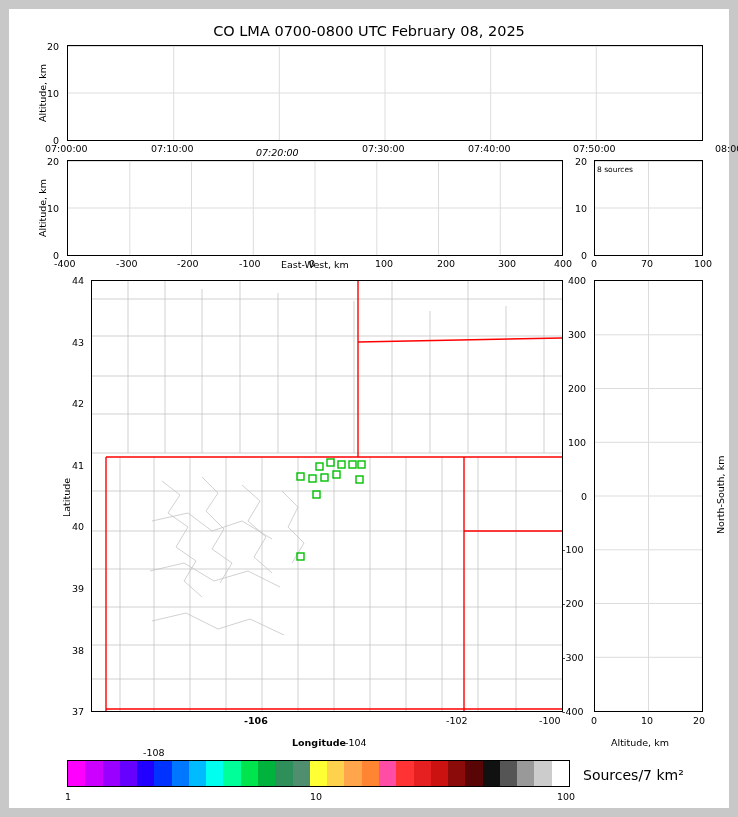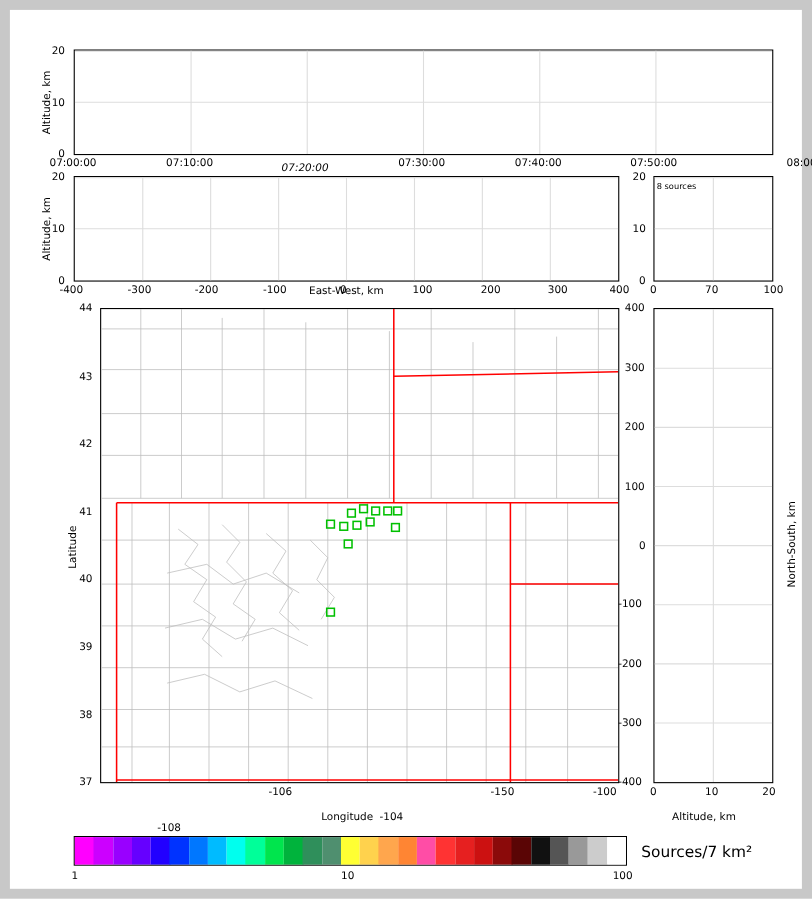--- a/index.html
+++ b/index.html
@@ -35,20 +35,21 @@
   .cbar-seg{position:absolute;top:0;bottom:0;}
   .cbar-wrap{position:absolute;border:1px solid #000000;box-sizing:border-box;background:#fff;}
   .cbar-label{position:absolute;font-size:14px;color:#000000;white-space:nowrap;}
   .cbar-tick{position:absolute;font-size:9.5px;color:#000;white-space:nowrap;}
 </style>
 </head>
 <body>
 
 <div id="page">
 
+  <div class="title" style="left:0px;top:14px;width:720px;">CO LMA 0700-0800 UTC February 08, 2025</div>
 
   <div class="axis-box" style="left:58px;top:36px;width:636px;height:96px;">
     <svg width="634" height="94" style="position:absolute;left:0;top:0;">
       <g stroke="#dddddd" stroke-width="1">
         <line x1="105.7" y1="0" x2="105.7" y2="94"></line>
         <line x1="211.3" y1="0" x2="211.3" y2="94"></line>
         <line x1="317" y1="0" x2="317" y2="94"></line>
         <line x1="422.7" y1="0" x2="422.7" y2="94"></line>
         <line x1="528.3" y1="0" x2="528.3" y2="94"></line>
         <line x1="0" y1="47" x2="634" y2="47"></line>
@@ -196,25 +197,25 @@
   <div class="ticklabel" style="left:63px;top:697px;">37</div>
   <div class="ticklabel" style="left:63px;top:636px;">38</div>
   <div class="ticklabel" style="left:63px;top:574px;">39</div>
   <div class="ticklabel" style="left:63px;top:512px;">40</div>
   <div class="ticklabel" style="left:63px;top:451px;">41</div>
   <div class="ticklabel" style="left:63px;top:389px;">42</div>
   <div class="ticklabel" style="left:63px;top:328px;">43</div>
   <div class="ticklabel" style="left:63px;top:266px;">44</div>
   <div class="axlabel rot" style="left:52px;top:508px;">Latitude</div>
   <div class="ticklabel" style="left:134px;top:706px;margin-top:32px;">-108</div>
-  <div class="ticklabel" style="left:235px;top:706px;">-106</div>
+  <div class="ticklabel" style="left:235px;top:706px;font-weight:bold;">-106</div>
   <div class="ticklabel" style="left:336px;top:706px;margin-top:22px;">-104</div>
-  <div class="ticklabel" style="left:437px;top:706px;">-150</div>
+  <div class="ticklabel" style="left:437px;top:706px;">-102</div>
   <div class="ticklabel" style="left:530px;top:706px;">-100</div>
-  <div class="axlabel" style="left:283px;top:728px;">Longitude</div>
+  <div class="axlabel" style="left:283px;top:728px;font-weight:bold;">Longitude</div>
 
   <div class="axis-box" style="left:585px;top:271px;width:109px;height:432px;">
     <svg width="107" height="430" style="position:absolute;left:0;top:0;">
       <g stroke="#dddddd" stroke-width="1">
         <line x1="53.5" y1="0" x2="53.5" y2="430"></line>
         <line x1="0" y1="53.8" x2="107" y2="53.8"></line>
         <line x1="0" y1="107.5" x2="107" y2="107.5"></line>
         <line x1="0" y1="161.3" x2="107" y2="161.3"></line>
         <line x1="0" y1="215" x2="107" y2="215"></line>
         <line x1="0" y1="268.8" x2="107" y2="268.8"></line>

